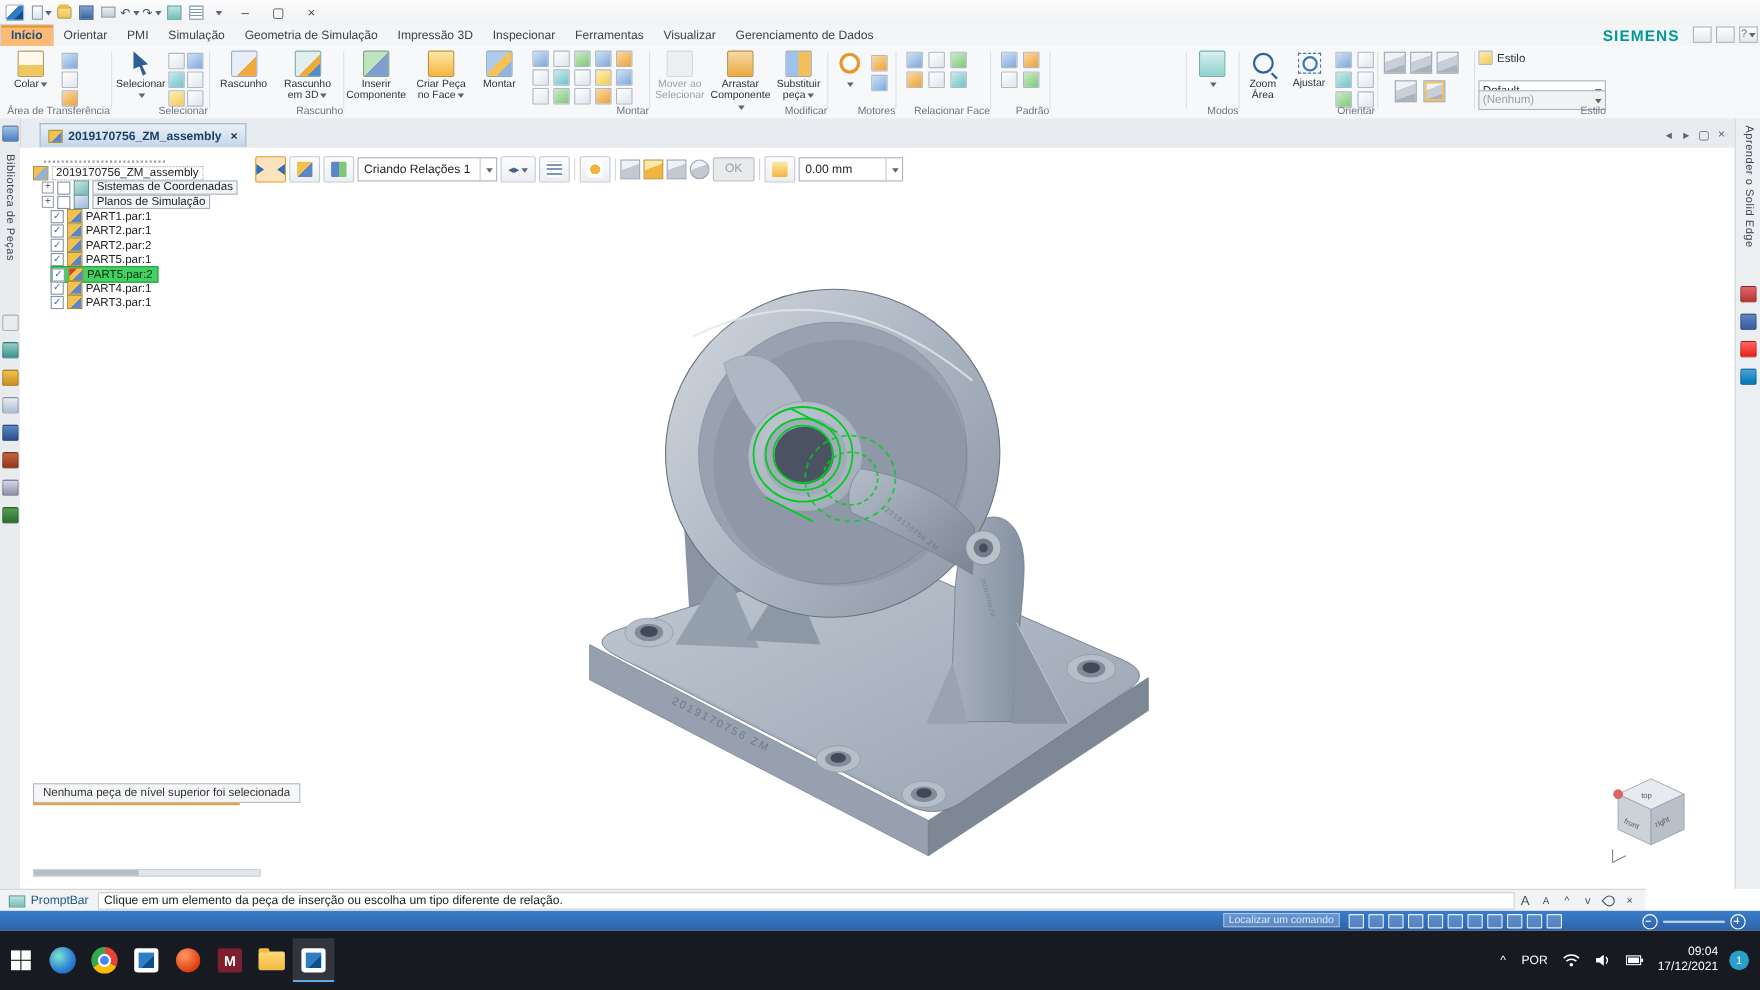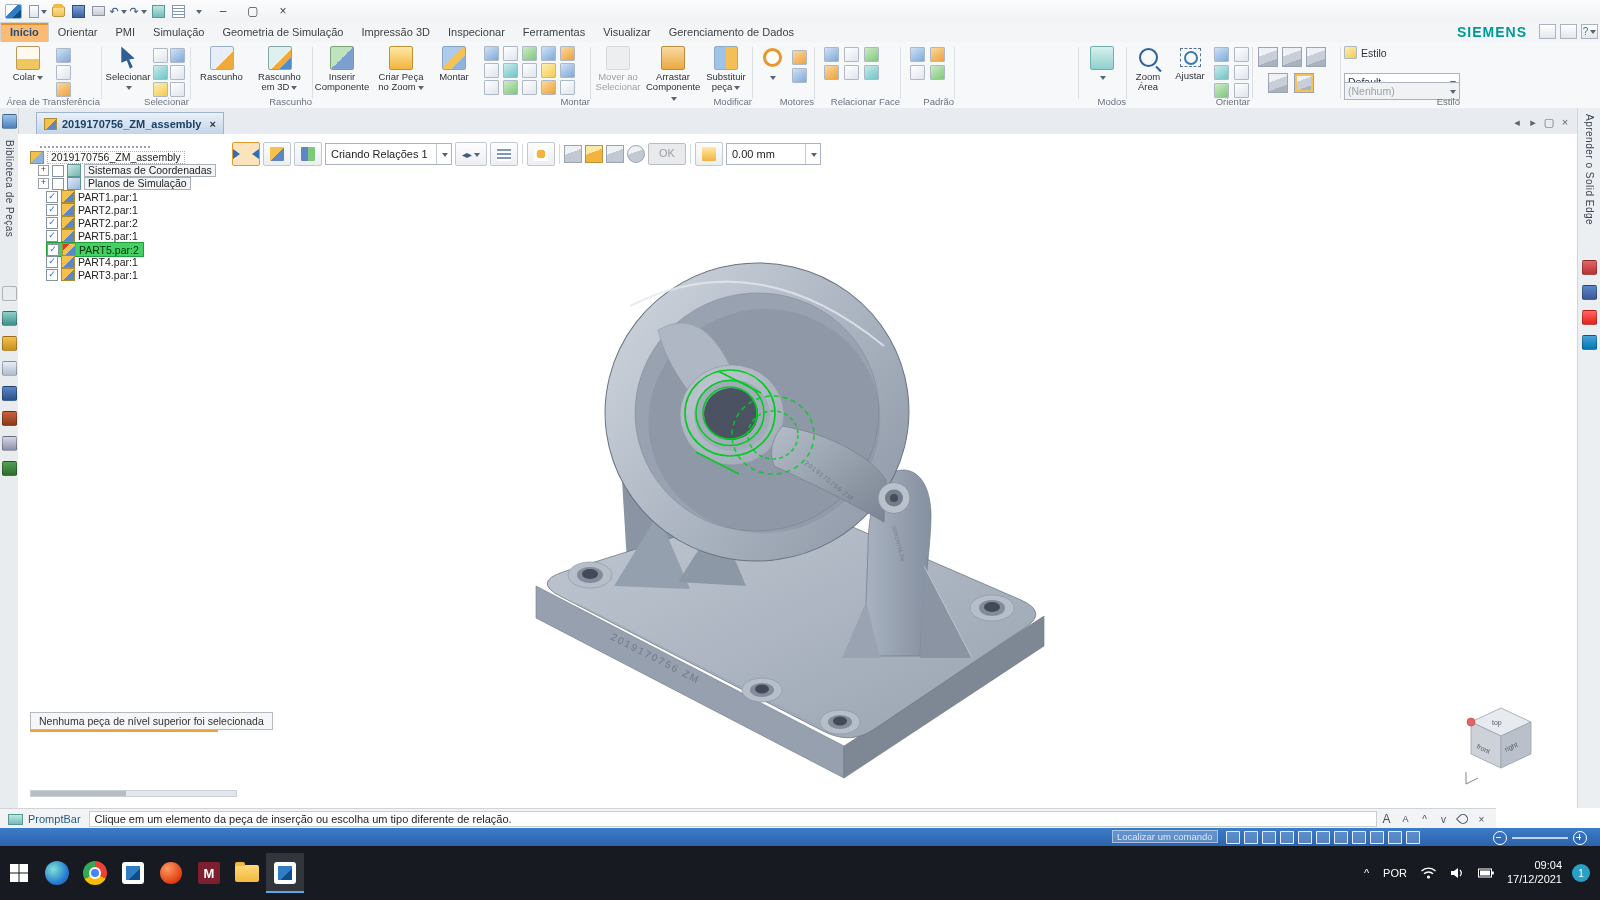--- a/index.html
+++ b/index.html
@@ -245,21 +245,21 @@
   </div>
   <div class="rsep" style="left:312px"></div>
 
   <div class="rgroup" style="left:314px;width:276px">
     <div class="bigbtn" style="left:0;width:56px">
       <div class="bi bi-insert"></div>
       <span>Inserir Componente</span>
     </div>
     <div class="bigbtn" style="left:58px;width:58px">
       <div class="bi bi-create"></div>
-      <span>Criar Peça no Zoom</span><span class="cdown"></span>
+      <span>Criar Peça no Face</span><span class="cdown"></span>
     </div>
     <div class="bigbtn" style="left:118px;width:44px">
       <div class="bi bi-assemble"></div>
       <span>Montar</span>
     </div>
     <div style="position:absolute;left:170px;top:4px;display:grid;grid-template-columns:repeat(5,17px);gap:2px">
       <span class="si b"></span>
       <span class="si"></span>
       <span class="si g"></span>
       <span class="si b"></span>

